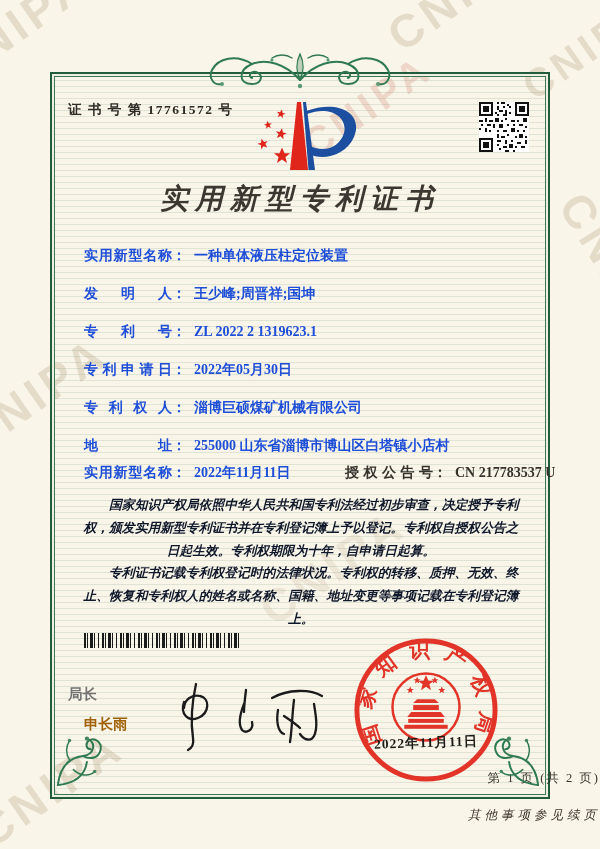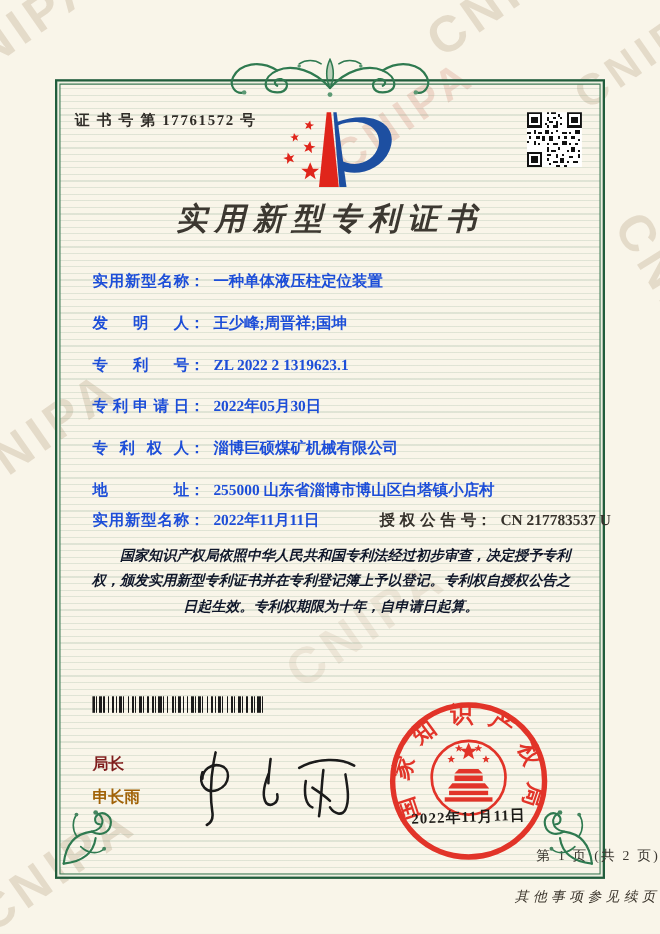--- a/index.html
+++ b/index.html
@@ -57,22 +57,22 @@
     font-size:12.8px;font-style:italic;font-weight:600;color:#0f172a;line-height:1.78;text-align:center;}
   .body-text p{margin:0;text-indent:2em;}
   
   .barcode{position:absolute;left:84px;top:633px;width:156px;height:15px;
     background:repeating-linear-gradient(90deg,
       #1a1a1a 0 2px, transparent 2px 3px,
       #1a1a1a 3px 4px, transparent 4px 6px,
       #1a1a1a 6px 9px, transparent 9px 10px,
       #1a1a1a 10px 11px, transparent 11px 14px,
       #1a1a1a 14px 15px, transparent 15px 18px);}
-  .signer-title{position:absolute;left:84px;top:685px;font-size:14.5px;font-weight:700;
-    color:#7f1d1d;font-family:"Liberation Sans","DejaVu Sans",sans-serif;text-align:right;}
+  .signer-title{position:absolute;left:68px;top:685px;font-size:14.5px;font-weight:700;
+    color:#737373;font-family:"Liberation Sans","DejaVu Sans",sans-serif;text-align:right;}
   .signer-name{position:absolute;left:84px;top:715px;font-size:14.5px;font-weight:700;
     color:#a16207;font-family:"Liberation Sans","DejaVu Sans",sans-serif;}
   .signature{position:absolute;left:166px;top:674px;z-index:5;}
   .seal{position:absolute;left:352px;top:636px;z-index:4;opacity:.93;mix-blend-mode:multiply;}
   .seal-date{position:absolute;left:374px;top:734px;z-index:5;font-size:13.5px;font-weight:700;
     color:#1d1b18;letter-spacing:1px;transform:rotate(-2deg);white-space:nowrap;}
   .page-indicator{position:absolute;left:0;right:0;top:770px;text-align:right;
     font-size:12.5px;letter-spacing:2px;color:#3a362f;z-index:3;}
   .note{position:absolute;left:0;right:0;top:807px;text-align:right;z-index:3;
     font-size:12.5px;font-style:italic;font-weight:400;letter-spacing:4px;color:#3b352c;}
@@ -211,20 +211,21 @@
 
     <div class="frow grant">
       <span class="f-label">实用新型名称</span><span class="f-colon">：</span><span>2022年11月11日</span>
     </div>
     <div class="grant-no">
       <span class="f-label">授权公告号</span><span class="f-colon">：</span><span>CN 217783537 U</span>
     </div>
 
     <div class="body-text">
       <p>国家知识产权局依照中华人民共和国专利法经过初步审查，决定授予专利权，颁发实用新型专利证书并在专利登记簿上予以登记。专利权自授权公告之日起生效。专利权期限为十年，自申请日起算。</p>
+      <p>专利证书记载专利权登记时的法律状况。专利权的转移、质押、无效、终止、恢复和专利权人的姓名或名称、国籍、地址变更等事项记载在专利登记簿上。</p>
     </div>
 
     <div class="barcode"></div>
 
     <div class="signer-title">局长</div>
     <div class="signer-name">申长雨</div>
 
     <svg class="signature" width="170" height="80" viewBox="0 0 170 80" xmlns="http://www.w3.org/2000/svg">
       <g stroke="#1b1b1b" fill="none" stroke-width="2.3" stroke-linecap="round" stroke-linejoin="round">
         <path d="M30,10 C26,28 24,44 27,64 C28,70 26,74 22,76"></path>

